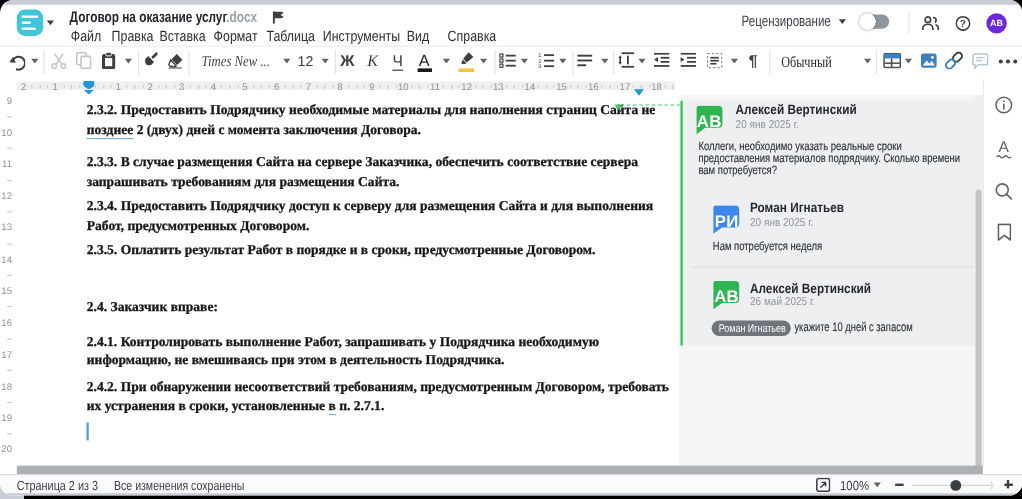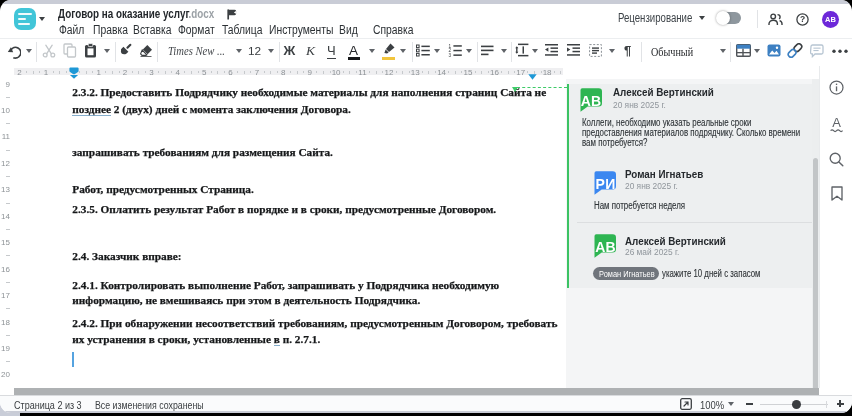--- a/index.html
+++ b/index.html
@@ -359,22 +359,24 @@
 <span class="vrn" style="top:212.1px">17</span>
 <i class="vrt" style="top:229.3px"></i>
 <span class="vrn" style="top:238.5px">18</span>
 <i class="vrt" style="top:255.8px"></i>
 <span class="vrn" style="top:265.0px">19</span>
 <i class="vrt" style="top:282.2px"></i>
 <span class="vrn" style="top:291.4px">20</span>
   </div>
 <div class="dl" style="top:86.1px">2.3.2.&nbsp;Предоставить Подрядчику необходимые материалы для наполнения страниц Сайта не</div>
 <div class="dl" style="top:102.7px"><u class="cmt">позднее</u> 2 (двух) дней с момента заключения Договора.</div>
+<div class="dl" style="top:129.3px">2.3.3.&nbsp;В случае размещения Сайта на сервере Заказчика, обеспечить соответствие сервера</div>
 <div class="dl" style="top:145.8px">запрашивать требованиям для размещения Сайта.</div>
-<div class="dl" style="top:182.8px">Работ, предусмотренных Страница.</div>
+<div class="dl" style="top:166.3px">2.3.4.&nbsp;Предоставить Подрядчику доступ к серверу для размещения Сайта и для выполнения</div>
+<div class="dl" style="top:182.8px">Работ, предусмотренных Договором.</div>
 <div class="dl" style="top:202.6px">2.3.5.&nbsp;Оплатить результат Работ в порядке и в сроки, предусмотренные Договором.</div>
 <div class="dl" style="top:249.5px">2.4.&nbsp;Заказчик вправе:</div>
 <div class="dl" style="top:278.8px">2.4.1.&nbsp;Контролировать выполнение Работ, запрашивать у Подрядчика необходимую</div>
 <div class="dl" style="top:294.4px">информацию, не вмешиваясь при этом в деятельность Подрядчика.</div>
 <div class="dl" style="top:316.7px">2.4.2.&nbsp;При обнаружении несоответствий требованиям, предусмотренным Договором, требовать</div>
 <div class="dl" style="top:332.5px">их устранения в сроки, установленные <u class="cmt">в</u> п.&nbsp;2.7.1.</div>
   <div id="cursor"></div>
   <div id="dashline"></div>
   <div id="dasharrow"></div>
 

